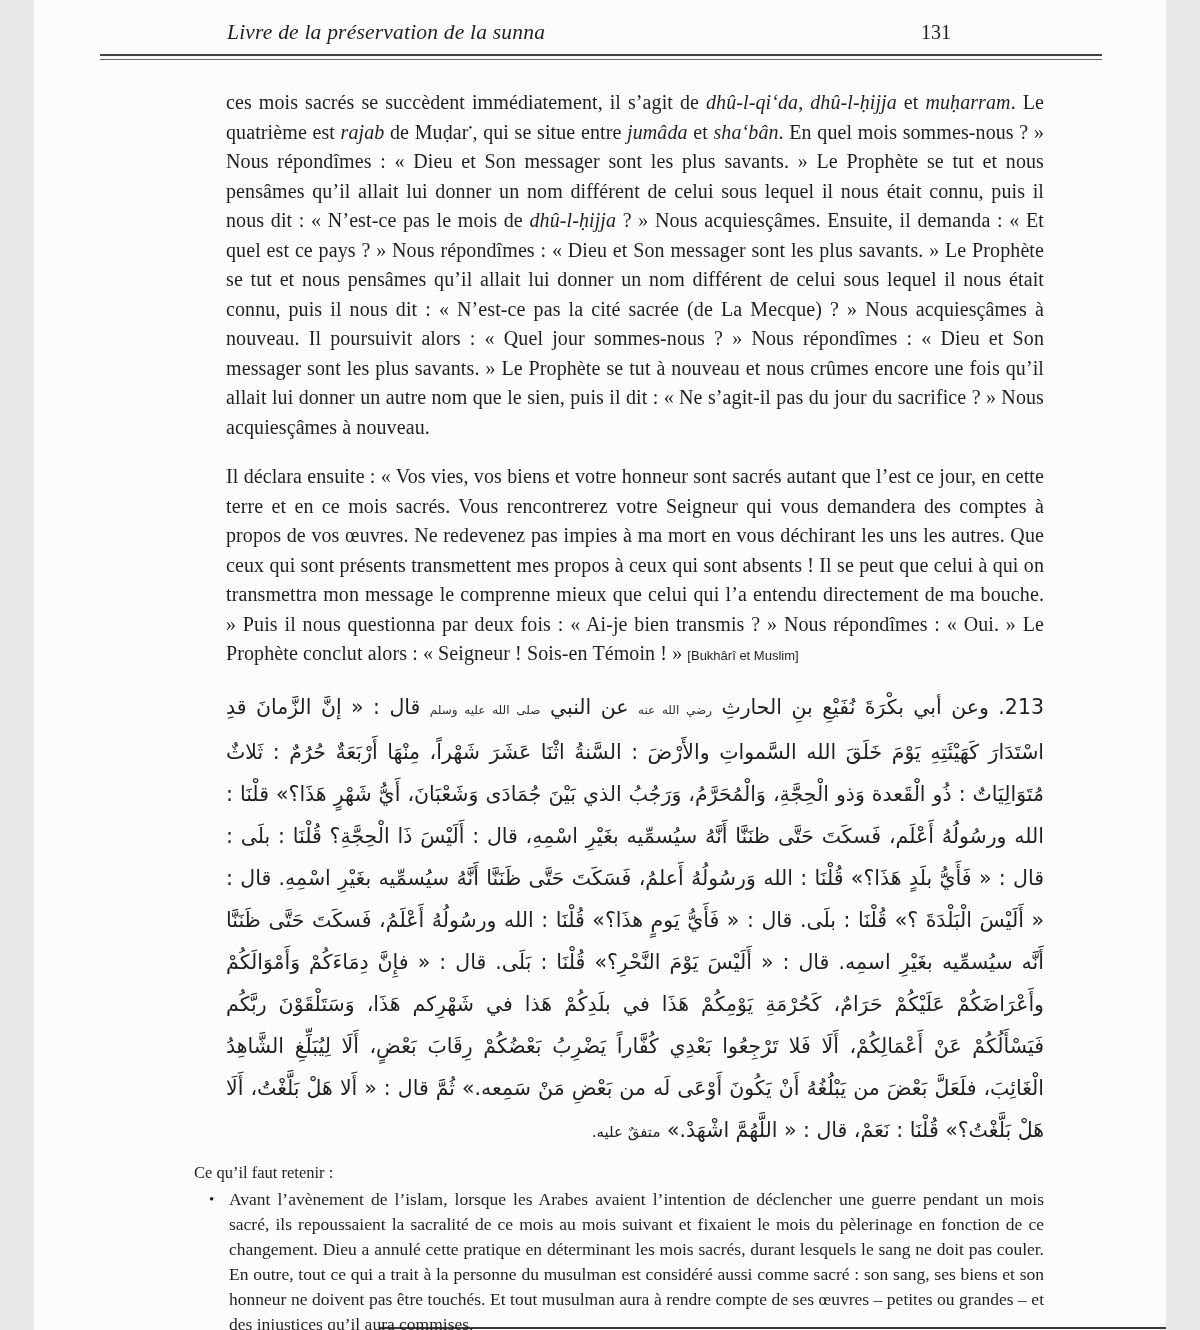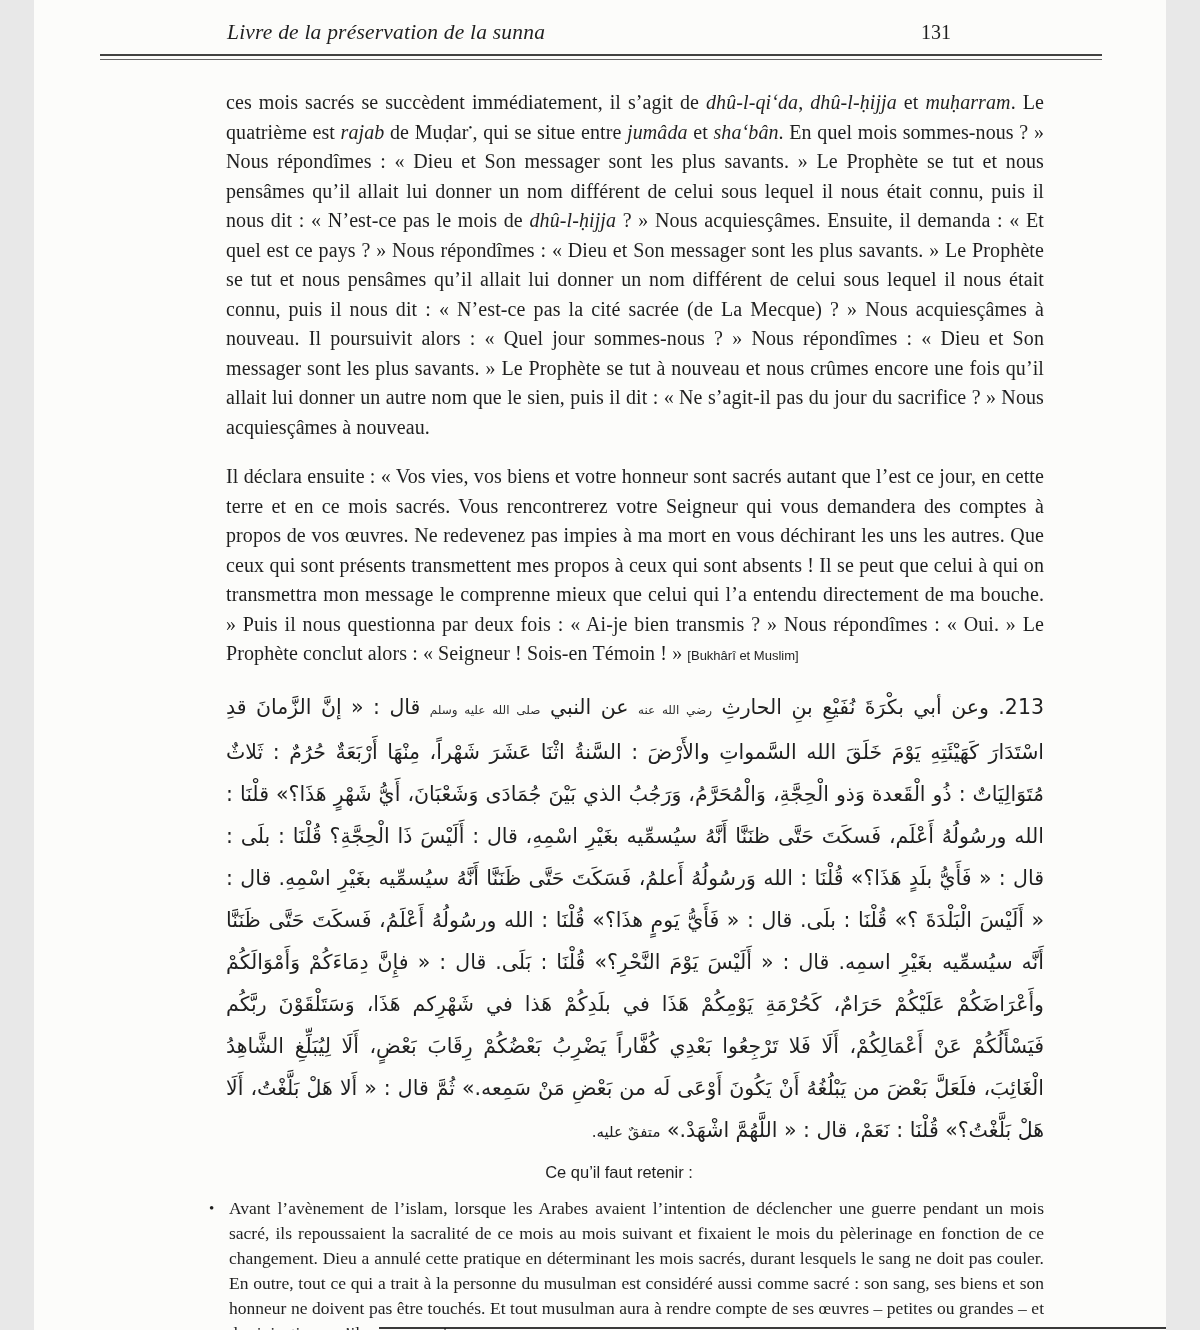--- a/index.html
+++ b/index.html
@@ -61,24 +61,23 @@
     letter-spacing:0;
   }
   .r-hon{font-size:12px;opacity:.95;letter-spacing:-.5px;}
   .r-sm{font-size:15px;}
   
   .key-points{
     margin:10px 0 0 160px;
     width:850px;
   }
   .kp-heading{
-    font-family:Liberation Sans, sans-serif;
+    font-family:Liberation Serif, serif;
     font-size:16.5px;
-    margin-bottom:14px;
-    text-align:center;
+    margin-bottom:4px;
   }
   .kp-item{
     display:flex;
     font-size:17.5px;
     line-height:25px;
   }
   .kp-marker{
     width:20px;flex:0 0 20px;
     padding-left:15px;
     font-size:15px;

